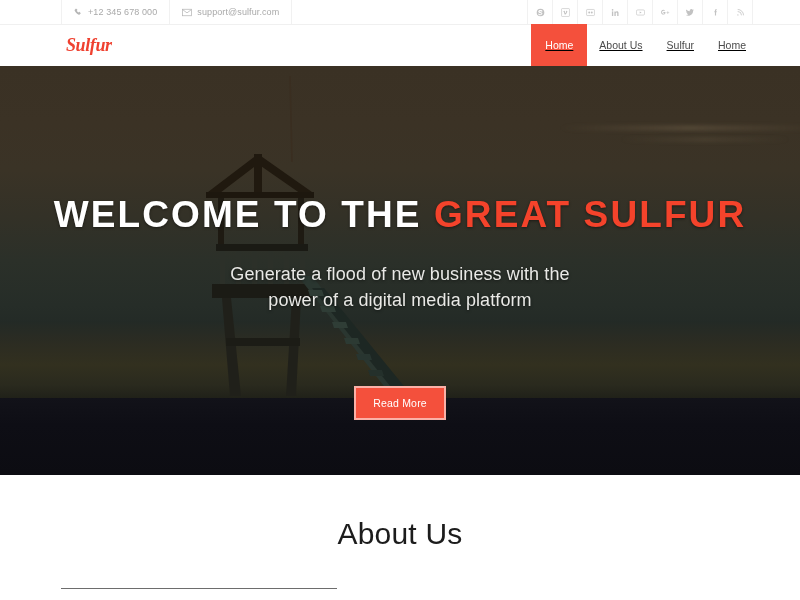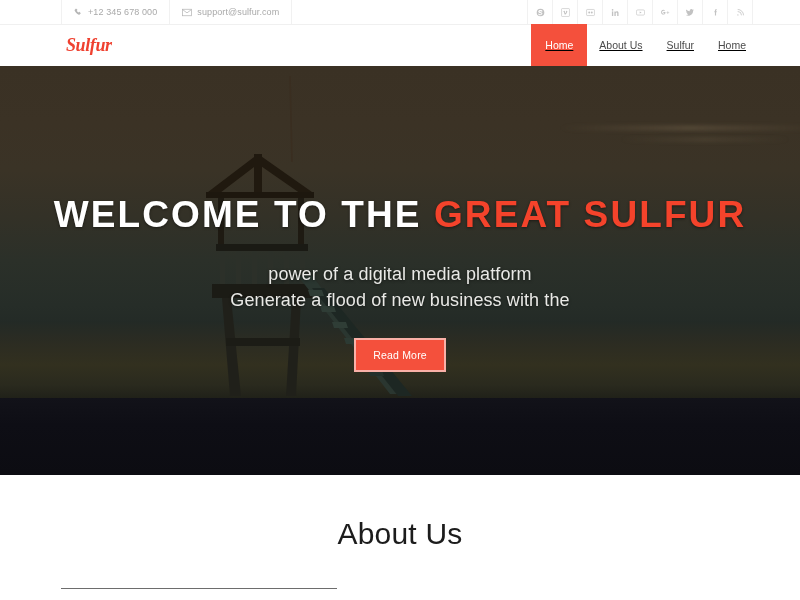--- a/index.html
+++ b/index.html
@@ -142,20 +142,21 @@
   .hero-btn-wrap{position:absolute;left:0;top:272px;width:800px;text-align:center;}
   .hero-btn{
     display:inline-block;
     background:#f4503c;
     border:2px solid rgba(255,255,255,.55);
     color:#fff;
     font-size:10.5px;
     padding:9px 17px;
     line-height:12px;
     letter-spacing:.2px;
+    margin-top:48px;
   }
 
   
   .about{
     position:absolute;left:0;top:475px;width:800px;height:125px;
     background:#ffffff;
   }
   .about-title{
     position:absolute;left:0;top:42px;width:800px;
     text-align:center;
@@ -322,22 +323,22 @@
         <path d="M168 294 L182 294 L184 300 L170 300 Z" fill="#24302b"></path>
       </svg>
     </div>
 
     <div class="hero-content">
       <div class="hero-title">
         <span>WELCOME TO THE</span><span>&nbsp;</span><span class="accent">GREAT SULFUR</span>
       </div>
 
       <div class="hero-sub">
+        <div>Generate a flood of new business with the</div>
         <div>power of a digital media platform</div>
-        <div>Generate a flood of new business with the</div>
       </div>
 
       <div class="hero-btn-wrap">
         <a class="hero-btn">Read More</a>
       </div>
     </div>
   </div>
 
   <div class="about">
     <div class="about-title">About Us</div>

